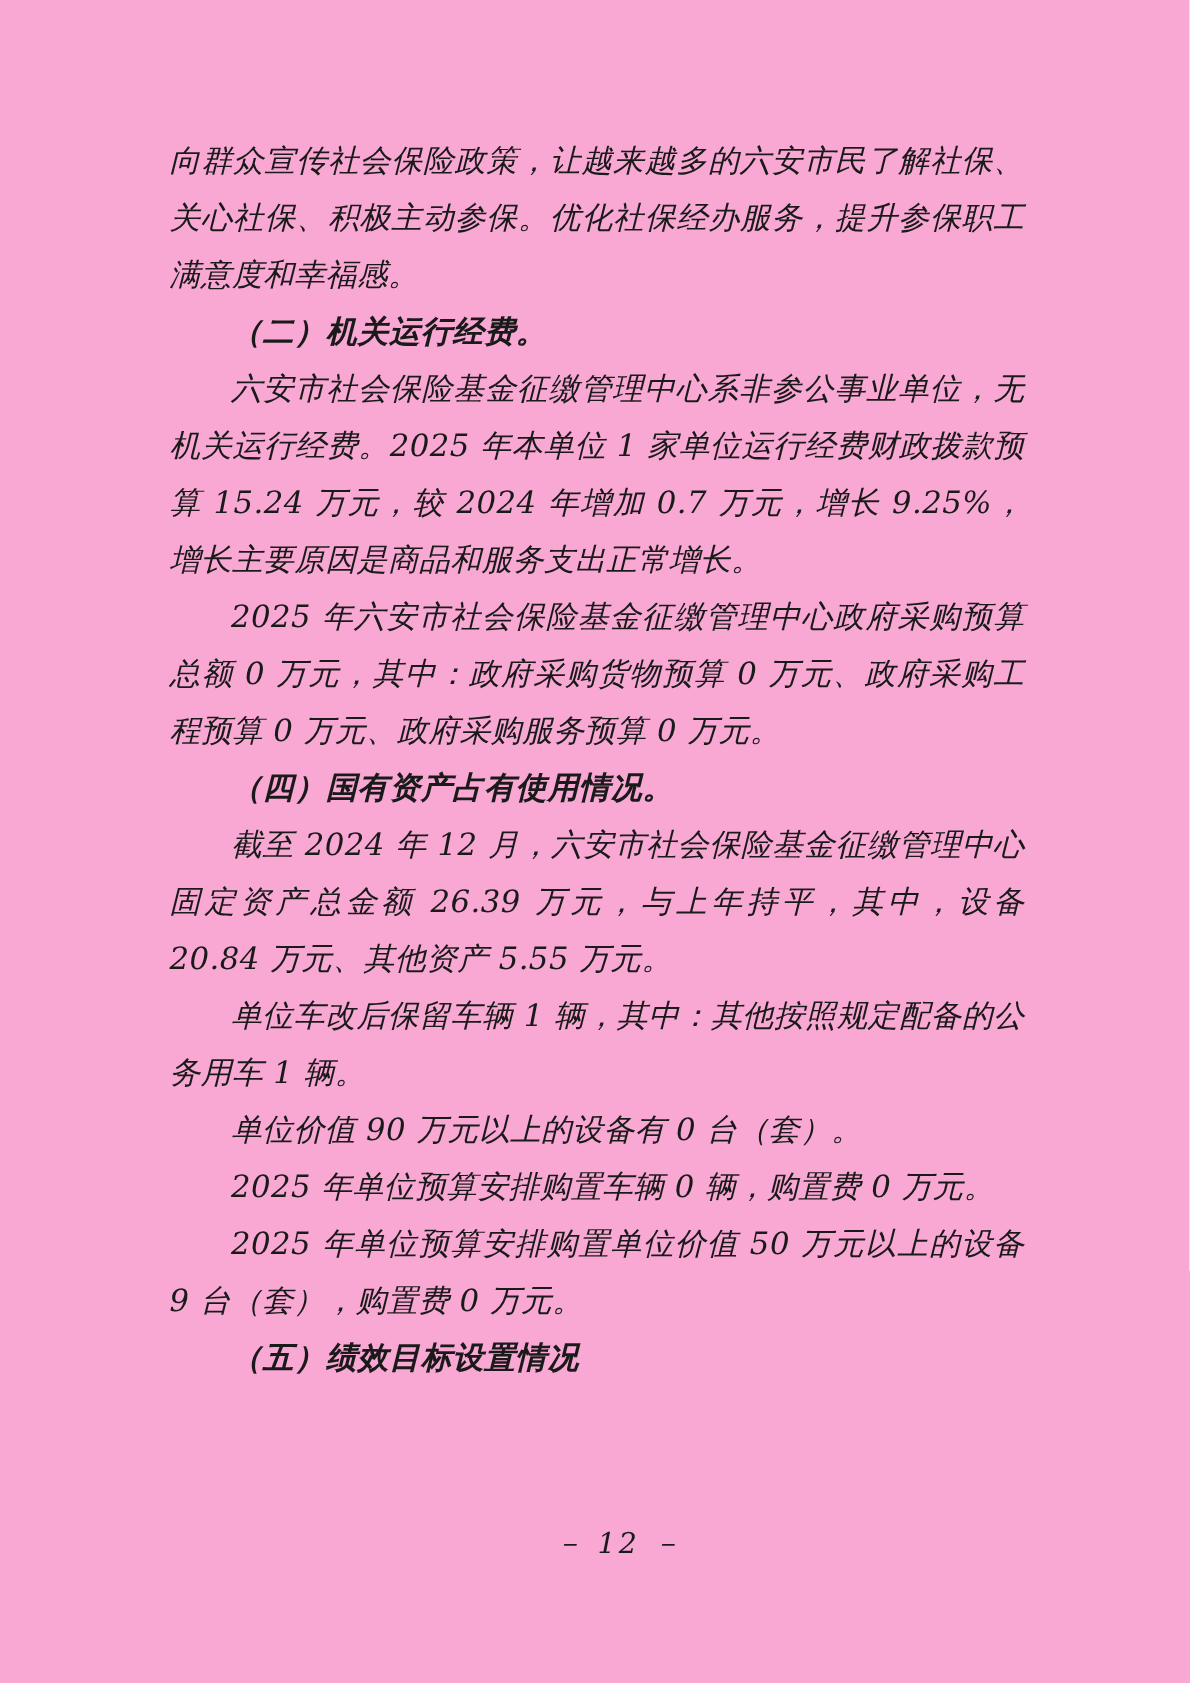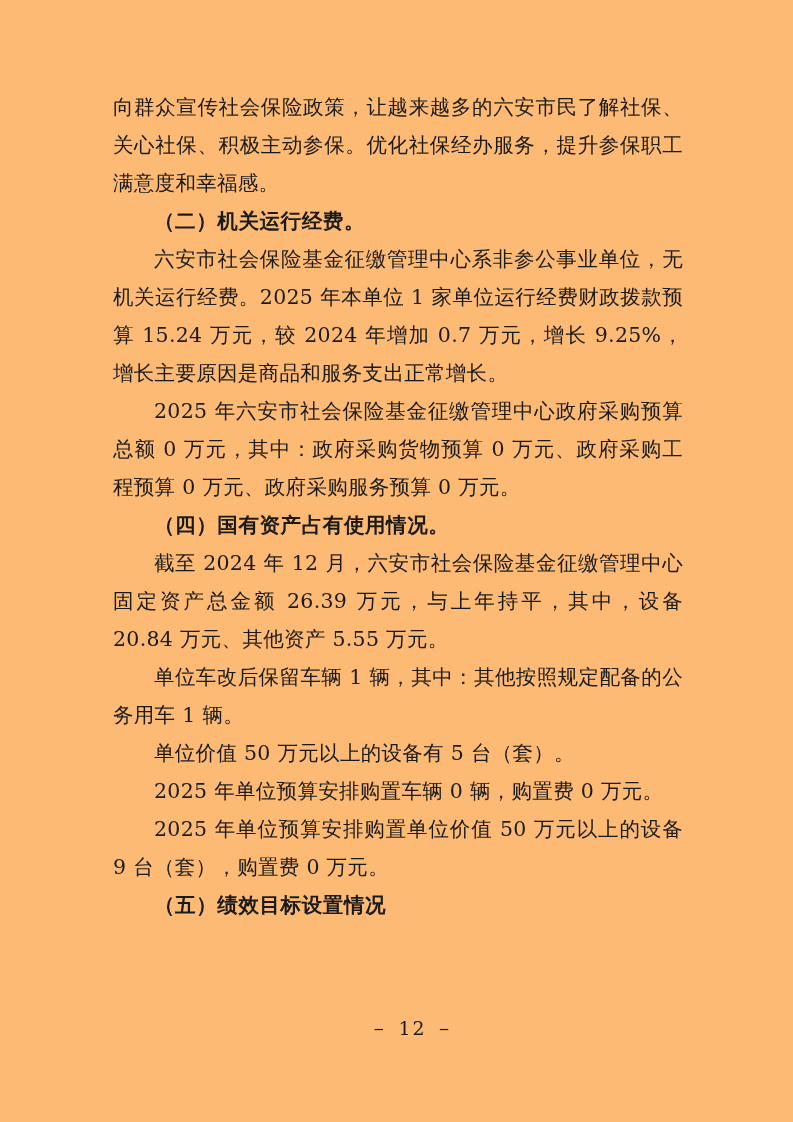--- a/index.html
+++ b/index.html
@@ -5,24 +5,25 @@
   html, body {
     margin: 0;
     padding: 0;
     background: #ffffff;
   }
   .page {
     position: relative;
     width: 793px;
     height: 1122px;
     margin: 0 auto;
-    background: #fdba74;
+    background: #f9a8d4;
     overflow: hidden;
     font-family: "DejaVu Serif", "Liberation Serif", serif;
     color: #1a1a1a;
+    font-style: italic;
   }
   .content {
     position: absolute;
     left: 113px;
     top: 88px;
     width: 570px;
   }
   p {
     margin: 0;
     font-size: 20.5px;
@@ -57,21 +58,21 @@
 
 <div class="page">
   <div class="content">
     <p class="body">向群众宣传社会保险政策，让越来越多的六安市民了解社保、关心社保、积极主动参保。优化社保经办服务，提升参保职工满意度和幸福感。</p>
     <p class="heading">（二）机关运行经费。</p>
     <p class="indent">六安市社会保险基金征缴管理中心系非参公事业单位，无机关运行经费。2025 年本单位 1 家单位运行经费财政拨款预算 15.24 万元，较 2024 年增加 0.7 万元，增长 9.25%，增长主要原因是商品和服务支出正常增长。</p>
     <p class="indent">2025 年六安市社会保险基金征缴管理中心政府采购预算总额 0 万元，其中：政府采购货物预算 0 万元、政府采购工程预算 0 万元、政府采购服务预算 0 万元。</p>
     <p class="heading">（四）国有资产占有使用情况。</p>
     <p class="indent">截至 2024 年 12 月，六安市社会保险基金征缴管理中心固定资产总金额 26.39 万元，与上年持平，其中，设备 20.84 万元、其他资产 5.55 万元。</p>
     <p class="indent">单位车改后保留车辆 1 辆，其中：其他按照规定配备的公务用车 1 辆。</p>
-    <p class="indent">单位价值 50 万元以上的设备有 5 台（套）。</p>
+    <p class="indent">单位价值 90 万元以上的设备有 0 台（套）。</p>
     <p class="indent">2025 年单位预算安排购置车辆 0 辆，购置费 0 万元。</p>
     <p class="indent">2025 年单位预算安排购置单位价值 50 万元以上的设备 9 台（套），购置费 0 万元。</p>
     <p class="heading">（五）绩效目标设置情况</p>
   </div>
   <div class="pagenum">
     <span>－ 12 －</span>
   </div>
 </div>
 
 </body></html>

